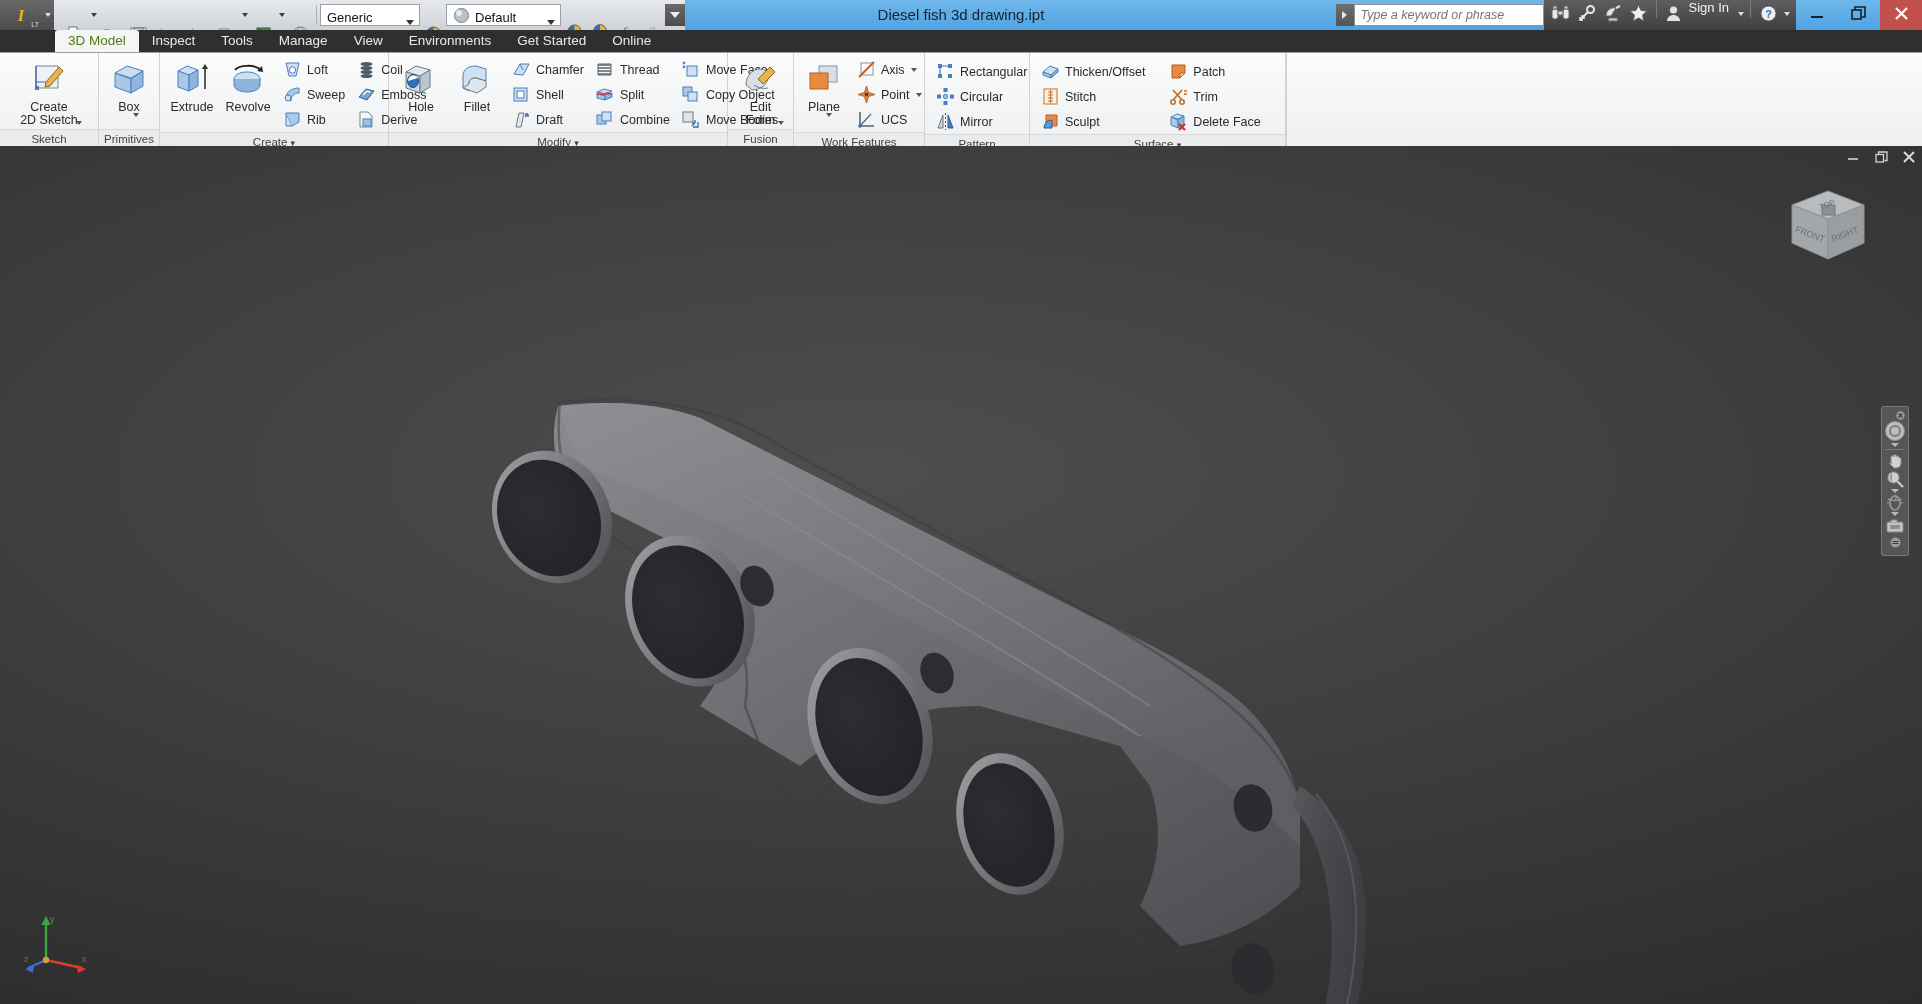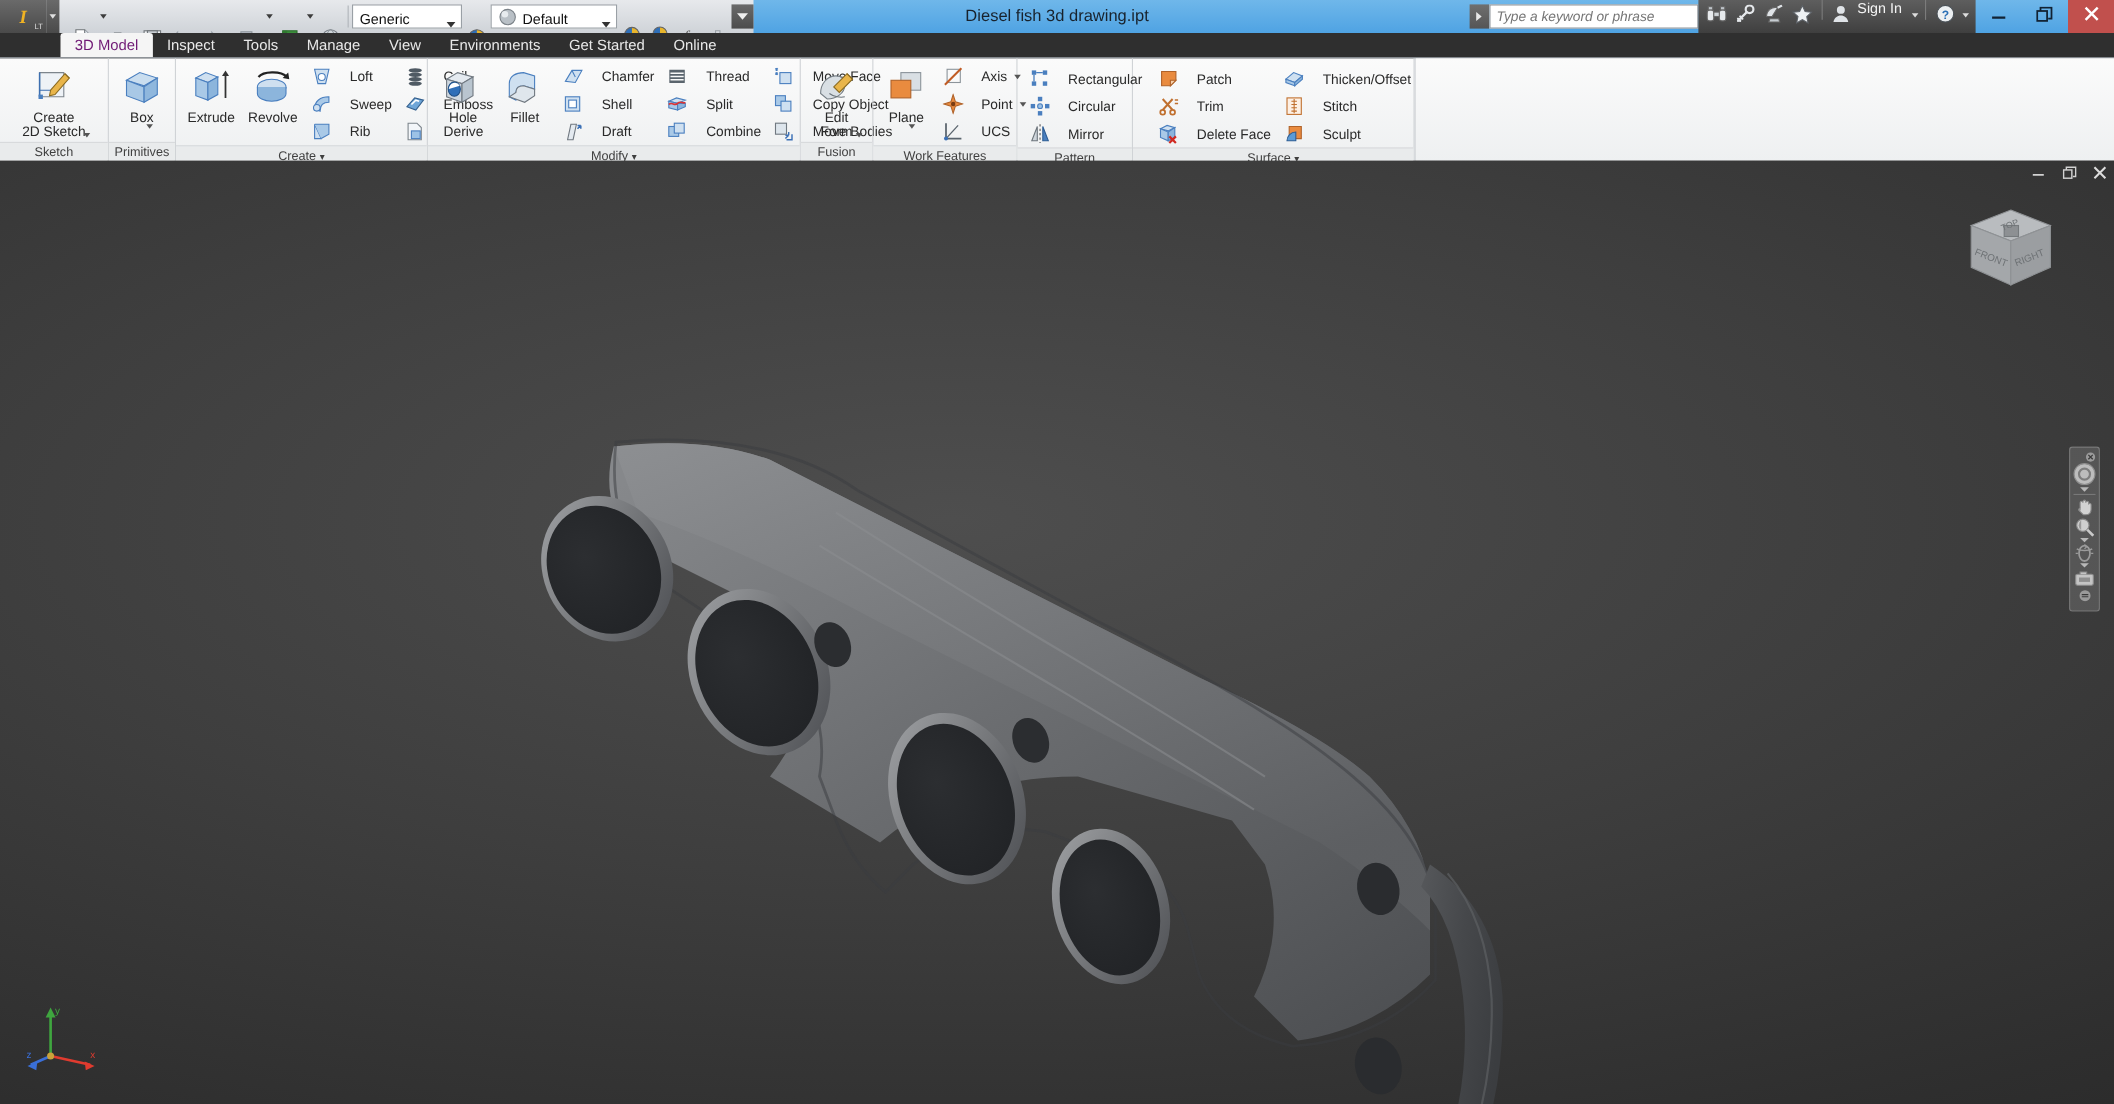--- a/index.html
+++ b/index.html
@@ -55,21 +55,21 @@
   .signin{ color:#f2f2f2; font-size:13px; padding:0 6px 0 2px; }
   .vsep{ width:1px; height:18px; background:#7c7c7c; margin:0 4px; }
   .wbtn{ width:42px; height:30px; display:flex; align-items:center; justify-content:center;
     color:#1c2b38; }
   .wbtn.close{ background:#c1504d; color:#fff; }
 
   
   #ribbon{ position:absolute; left:0; top:30px; width:1922px; height:116px; background:#2f2f2f; }
   #tabs{ position:absolute; left:55px; top:0; height:22px; display:flex; align-items:flex-end; }
   .tab{ height:22px; line-height:22px; padding:0 13px; color:#e9e9e9; font-size:13.5px; }
-  .tab.active{ background:#f5f5f5; color:#701a75; border-radius:3px 3px 0 0;padding-left:13px; }
+  .tab.active{ background:#f5f5f5; color:#4d7c0f; border-radius:3px 3px 0 0;padding-left:13px; }
 
   #panelarea{ position:absolute; left:0; top:22px; width:1922px; height:94px;
     background:linear-gradient(#fbfbfb,#eef0f1); border-top:1px solid #9aa0a6;
     display:flex; }
   .panel{ height:94px; display:flex; flex-direction:column; border-right:1px solid #d0d3d6; }
   .panel-body{ flex:1; display:flex; align-items:flex-start; padding:4px 4px 0 4px; }
   .panel-title{ height:18px; line-height:18px; text-align:center; font-size:11.5px;
     color:#3f3f3f; background:#e9ebec; border-top:1px solid #d8dadc; }
   .panel-title i{ font-style:normal; font-size:9px; }
 
@@ -78,21 +78,21 @@
   .big .gl{ height:42px; display:flex; align-items:center; justify-content:center; }
   .big .lbl{ font-size:12.5px; color:#2a2a2a; text-align:center; line-height:13px;
     white-space:pre-line; }
   .big .dd{ position:absolute; right:2px; bottom:4px; border-left:3px solid transparent;
     border-right:3px solid transparent; border-top:4px solid #555; }
 
   .col{ display:flex; flex-direction:column; justify-content:flex-start; }
   .sm{ height:25px; display:flex; align-items:center; padding:0 5px; white-space:nowrap; }
   .sm .gl{ width:22px; height:22px; display:flex; align-items:center; justify-content:center;
     flex:0 0 22px; }
-  .sm .lbl{ font-size:12.5px; color:#2a2a2a; margin-left:15px; }
+  .sm .lbl{ font-size:12.5px; color:#2a2a2a; margin-left:4px; }
   .sm .dd{ margin-left:6px; border-left:3px solid transparent; border-right:3px solid transparent;
     border-top:4px solid #555; }
 
   
   #canvas{ position:absolute; left:0; top:146px; width:1922px; height:858px;
     background:radial-gradient(ellipse 120% 100% at 45% 38%, #4e4e4e 0%, #3e3e3e 38%, #2e2e2e 72%, #232323 100%); }
 
   #doc-ctrls{ position:absolute; right:6px; top:4px; display:flex; gap:14px; color:#cfcfcf;
     font-size:12px; align-items:center; }
   #doc-ctrls .dc{ width:14px; height:14px; display:flex; align-items:center; justify-content:center; }
@@ -762,53 +762,20 @@
             </span>
             <span class="lbl">Mirror</span>
           </div>
         </div>
       </div>
       <div class="panel-title">Pattern</div>
     </div>
 
     <div class="panel" style="width:256px">
       <div class="panel-body" style="padding-top:6px">
-        <div class="col" style="margin-left:12px">
-          <div class="sm">
-            <span class="gl">
-              <svg width="19" height="19" viewBox="0 0 19 19">
-                  <path d="M3 3h13v8l-5 5H3z" fill="#e98b3f" stroke="#b0632a"></path>
-                  <path d="M16 11l-5 5v-5z" fill="#f6d0ab" stroke="#b0632a"></path>
-                </svg>
-            </span>
-            <span class="lbl">Patch</span>
-          </div>
-          <div class="sm">
-            <span class="gl">
-              <svg width="19" height="19" viewBox="0 0 19 19">
-                  <path d="M4 3l9 10M13 3L4 13" stroke="#c0702f" stroke-width="1.8" fill="none"></path>
-                  <circle cx="4" cy="15" r="2.2" fill="none" stroke="#c0702f" stroke-width="1.6"></circle>
-                  <circle cx="13" cy="15" r="2.2" fill="none" stroke="#c0702f" stroke-width="1.6"></circle>
-                  <path d="M15 4h3M15 7h3" stroke="#c0702f" stroke-width="1.4"></path>
-                </svg>
-            </span>
-            <span class="lbl">Trim</span>
-          </div>
-          <div class="sm">
-            <span class="gl">
-              <svg width="19" height="19" viewBox="0 0 19 19">
-                  <path d="M2 5l6-3 7 2-6 3z" fill="#cfe0f0" stroke="#4a7fbf"></path>
-                  <path d="M2 5v8l7 3V8z" fill="#a9c9e7" stroke="#4a7fbf"></path>
-                  <path d="M9 8v8l6-3V4z" fill="#8cb5dc" stroke="#4a7fbf"></path>
-                  <path d="M10 12l6 6M16 12l-6 6" stroke="#d02a22" stroke-width="2"></path>
-                </svg>
-            </span>
-            <span class="lbl">Delete Face</span>
-          </div>
-        </div>
         <div class="col">
           <div class="sm">
             <span class="gl">
               <svg width="19" height="19" viewBox="0 0 19 19">
                   <path d="M2 10L9 4l8 3-7 6z" fill="#cfe0f0" stroke="#4a7fbf"></path>
                   <path d="M2 10v3l8 3v-3z" fill="#a9c9e7" stroke="#4a7fbf"></path>
                   <path d="M10 13v3l7-6V7z" fill="#8cb5dc" stroke="#4a7fbf"></path>
                 </svg>
             </span>
             <span class="lbl">Thicken/Offset</span>
@@ -826,20 +793,53 @@
             <span class="lbl">Stitch</span>
           </div>
           <div class="sm">
             <span class="gl">
               <svg width="19" height="19" viewBox="0 0 19 19">
                   <path d="M5 3h11v11H5z" fill="#e98b3f" stroke="#b0632a"></path>
                   <path d="M3 16a8 8 0 0 1 8-8v8z" fill="#5b9bd5" stroke="#2d5d94"></path>
                 </svg>
             </span>
             <span class="lbl">Sculpt</span>
+          </div>
+        </div>
+        <div class="col" style="margin-left:12px">
+          <div class="sm">
+            <span class="gl">
+              <svg width="19" height="19" viewBox="0 0 19 19">
+                  <path d="M3 3h13v8l-5 5H3z" fill="#e98b3f" stroke="#b0632a"></path>
+                  <path d="M16 11l-5 5v-5z" fill="#f6d0ab" stroke="#b0632a"></path>
+                </svg>
+            </span>
+            <span class="lbl">Patch</span>
+          </div>
+          <div class="sm">
+            <span class="gl">
+              <svg width="19" height="19" viewBox="0 0 19 19">
+                  <path d="M4 3l9 10M13 3L4 13" stroke="#c0702f" stroke-width="1.8" fill="none"></path>
+                  <circle cx="4" cy="15" r="2.2" fill="none" stroke="#c0702f" stroke-width="1.6"></circle>
+                  <circle cx="13" cy="15" r="2.2" fill="none" stroke="#c0702f" stroke-width="1.6"></circle>
+                  <path d="M15 4h3M15 7h3" stroke="#c0702f" stroke-width="1.4"></path>
+                </svg>
+            </span>
+            <span class="lbl">Trim</span>
+          </div>
+          <div class="sm">
+            <span class="gl">
+              <svg width="19" height="19" viewBox="0 0 19 19">
+                  <path d="M2 5l6-3 7 2-6 3z" fill="#cfe0f0" stroke="#4a7fbf"></path>
+                  <path d="M2 5v8l7 3V8z" fill="#a9c9e7" stroke="#4a7fbf"></path>
+                  <path d="M9 8v8l6-3V4z" fill="#8cb5dc" stroke="#4a7fbf"></path>
+                  <path d="M10 12l6 6M16 12l-6 6" stroke="#d02a22" stroke-width="2"></path>
+                </svg>
+            </span>
+            <span class="lbl">Delete Face</span>
           </div>
         </div>
       </div>
       <div class="panel-title">
         <span>Surface</span>
         <i> ▾</i>
       </div>
     </div>
 
     <div style="flex:1;background:linear-gradient(#fbfbfb,#eef0f1);border-left:1px solid #d0d3d6"></div>

